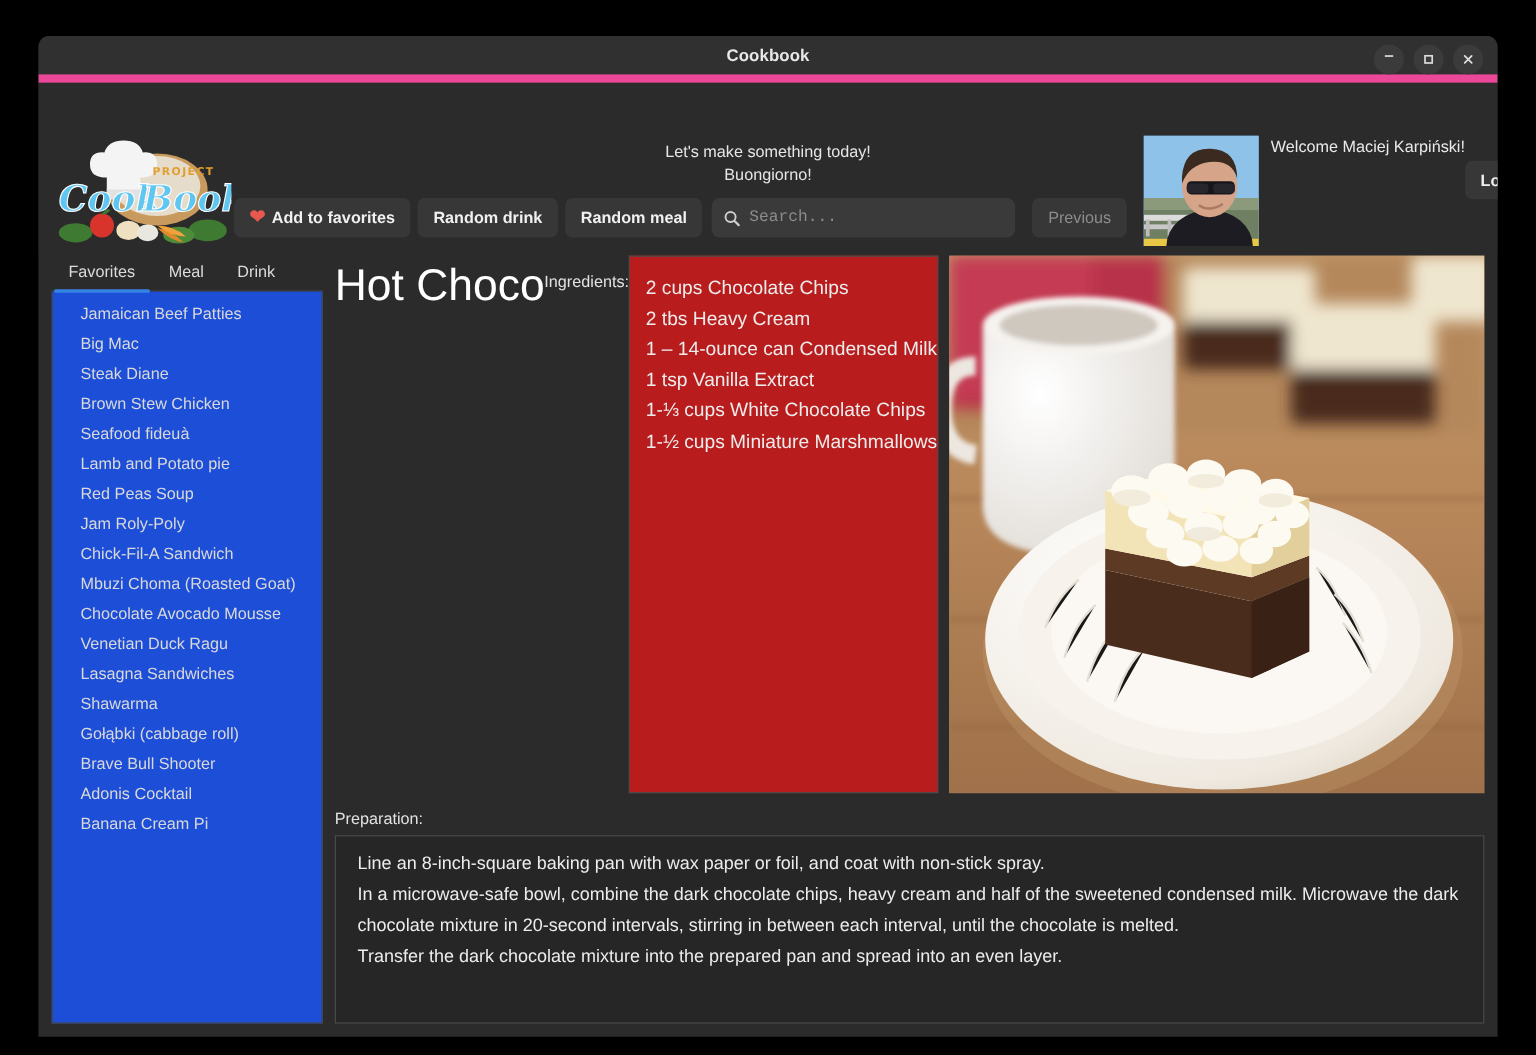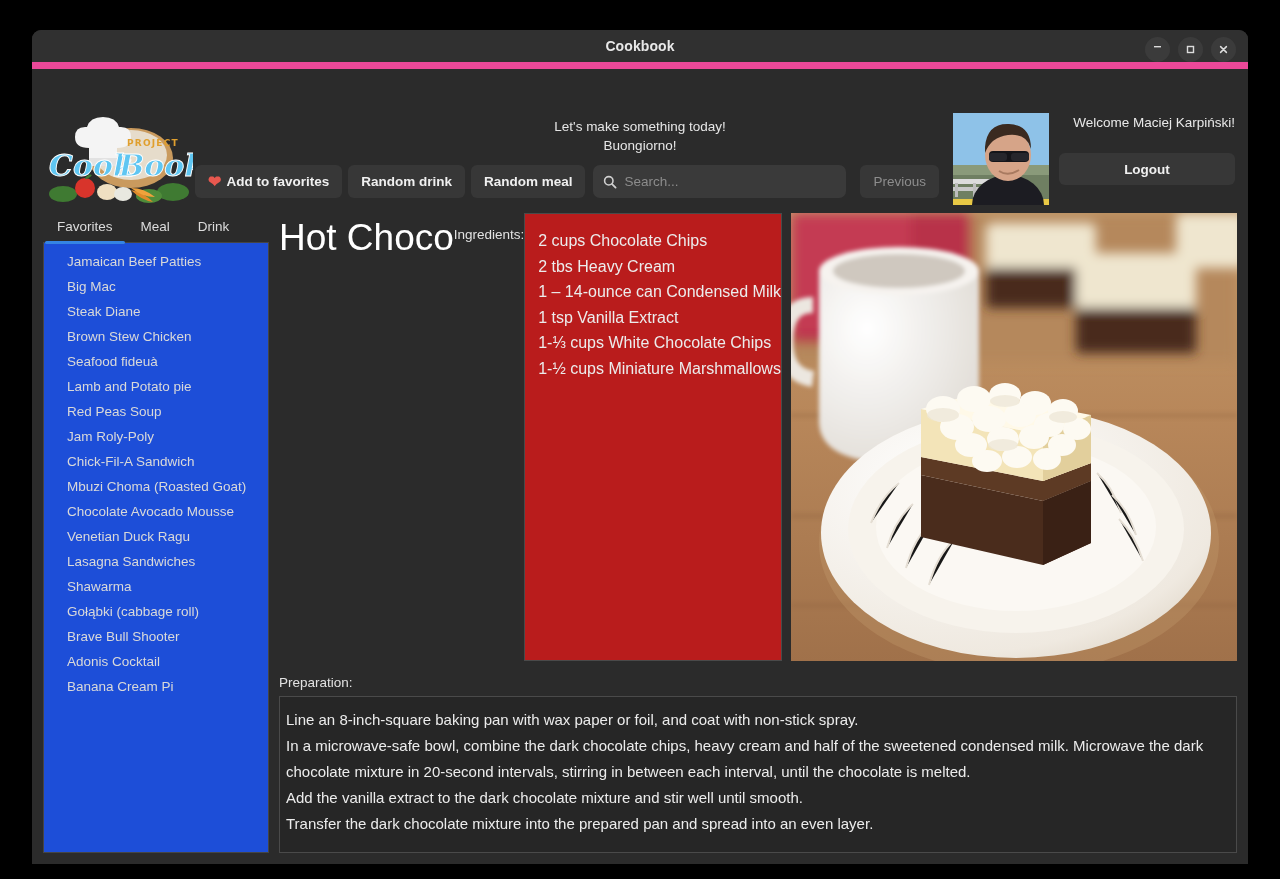--- a/index.html
+++ b/index.html
@@ -137,21 +137,21 @@
     gap: 7px;
     margin-left: 2px;
   }
   .search-wrap svg { flex: 0 0 auto; }
   .search-input {
     background: transparent;
     border: none;
     outline: none;
     color: #22c55e;
     font-size: 13.5px;
-    font-family: Liberation Sans, sans-serif;
+    font-family: Liberation Mono, monospace;
     width: 100%;
   }
   .search-input::placeholder { color: #8c8c8c; }
   .btn-prev { margin-left: 8px; }
 
   .user-area {
     position: absolute;
     right: 13px;
     top: 44px;
     display: flex;
@@ -162,22 +162,22 @@
     width: 96px;
     height: 92px;
     overflow: hidden;
     flex: 0 0 auto;
     background: #6ea7d8;
   }
   .avatar svg { display: block; }
   .user-right {
     width: 176px;
     display: flex;
-    flex-direction: column;
-    align-items: flex-end;
+    flex-direction: row;
+    align-items: flex-start;
   }
   .welcome-text {
     color: #e9e9e9;
     font-size: 13.5px;
     line-height: 18px;
     white-space: nowrap;
     margin-top: 1px;
   }
   .btn-logout {
     margin-top: 21px;
@@ -309,21 +309,21 @@
   .prep-wrap {
     flex: 1 1 auto;
     display: flex;
     flex-direction: column;
     min-height: 0;
   }
   .prep-box {
     border: 1px solid #4a4a4a;
     background: #262626;
     flex: 1 1 auto;
-    padding: 10px 14px 8px 6px;
+    padding: 10px 14px 8px 18px;
     overflow: hidden;
     min-height: 0;
   }
   .prep-line {
     color: #ececec;
     font-size: 15px;
     line-height: 26px;
   }
 </style>
 </head>
@@ -579,19 +579,18 @@
             </g>
           </svg>
         </div>
       </div>
 
       <div class="prep-wrap">
         <div class="section-label">Preparation:</div>
         <div class="prep-box">
           <div class="prep-line">Line an 8-inch-square baking pan with wax paper or foil, and coat with non-stick spray.</div>
           <div class="prep-line">In a microwave-safe bowl, combine the dark chocolate chips, heavy cream and half of the sweetened condensed milk. Microwave the dark chocolate mixture in 20-second intervals, stirring in between each interval, until the chocolate is melted.</div>
-          <div class="prep-line">Add the vanilla extract to the dark chocolate mixture and stir well until smooth.</div>
           <div class="prep-line">Transfer the dark chocolate mixture into the prepared pan and spread into an even layer.</div>
         </div>
       </div>
     </div>
   </div>
 </div>
 
 </body></html>

